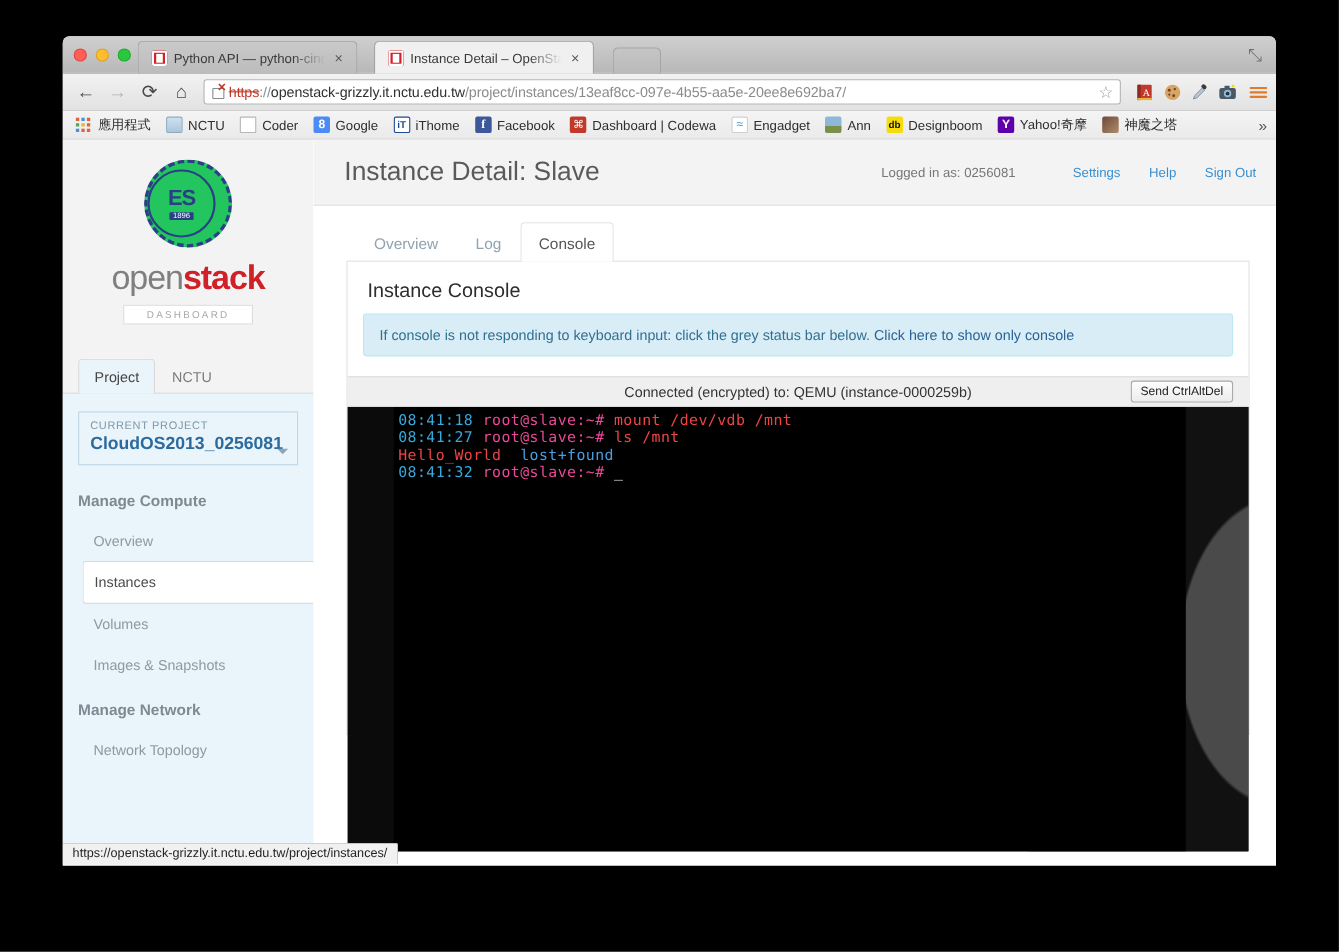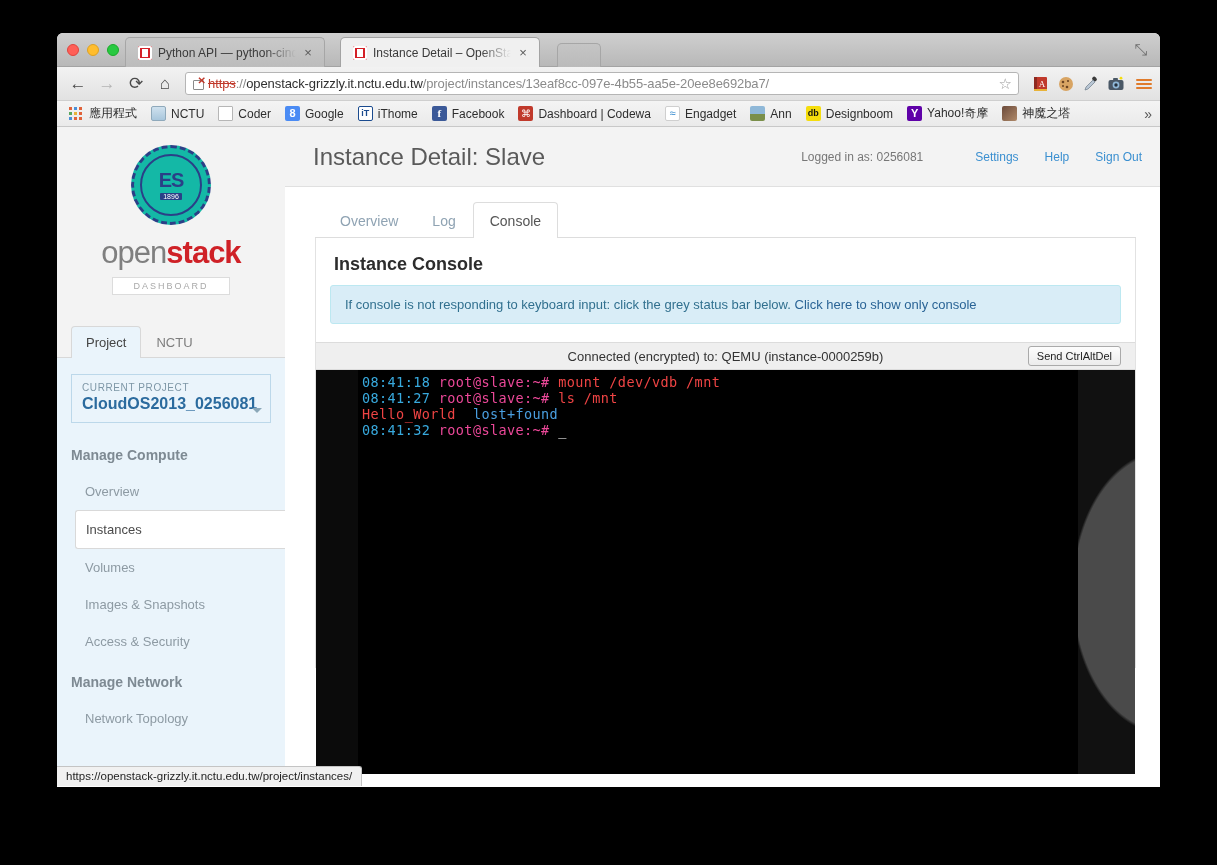--- a/index.html
+++ b/index.html
@@ -185,24 +185,24 @@
 
   .os-sidebar {
     width: 228px; flex: 0 0 228px;
     background: #f3f3f3;
     position: relative;
   }
   .brand { padding: 18px 0 10px; text-align:center; }
   .logo-circle {
     width: 80px; height: 80px; margin: 0 auto;
     border-radius: 50%;
-    background: #14b8a6;
+    background: #22c55e;
     border: 3px dashed #2b3f87;
     position: relative;
-    display:flex; align-items:center; justify-content:center;
+    display:flex; align-items:center; 
   }
   .logo-inner {
     width: 62px; height: 62px; border-radius: 50%;
     border: 2px solid #2b3f87;
     display:flex; align-items:center; justify-content:center;
     flex-direction: column;
     color:#2b3f87;
   }
   .logo-glyph { font-size: 20px; font-weight: bold; letter-spacing:-1px; line-height:1; }
   .logo-year { font-size:7px; background:#2b3f87; color:#fff; padding:0 3px; margin-top:3px; border-radius:1px; }
@@ -282,21 +282,21 @@
     border-radius:4px 4px 0 0; position:relative; top:1px;
   }
   .ostab.active { background:#fff; color:#555; border-color:#dddddd; }
 
   .panel {
     border:1px solid #e2e2e2; border-top:none;
     background:#fff;
     margin-top: 0;
     height: 430px;
   }
-  .panel-title { font-size: 18px; font-weight:bold; color:#2d2d2d; padding: 16px 18px 10px; }
+  .panel-title { font-size: 18px; font-weight:normal; color:#2d2d2d; padding: 16px 18px 10px; }
   .alert-info {
     margin: 0 14px;
     background:#d9edf7; border:1px solid #bce8f1;
     color:#31708f; font-size:13px;
     padding: 11px 14px; border-radius: 3px;
   }
   .alert-info a { color:#2a6496; }
 
   .console-wrap { margin: 18px 0 0; }
   .vnc-bar {
@@ -525,21 +525,20 @@
             <div class="curproj-label">CURRENT PROJECT</div>
             <div class="curproj-name">CloudOS2013_0256081</div>
             <span class="curproj-caret"></span>
           </div>
 
           <div class="nav-head">Manage Compute</div>
           <div class="nav-item">Overview</div>
           <div class="nav-item active">Instances</div>
           <div class="nav-item">Volumes</div>
           <div class="nav-item">Images &amp; Snapshots</div>
-          <div class="nav-item">Access &amp; Security</div>
 
           <div class="nav-gap"></div>
           <div class="nav-head">Manage Network</div>
           <div class="nav-item">Network Topology</div>
         </div>
       </div>
 
       <div class="os-main">
         <div class="os-topbar">
           <div class="page-title">Instance Detail: Slave</div>

